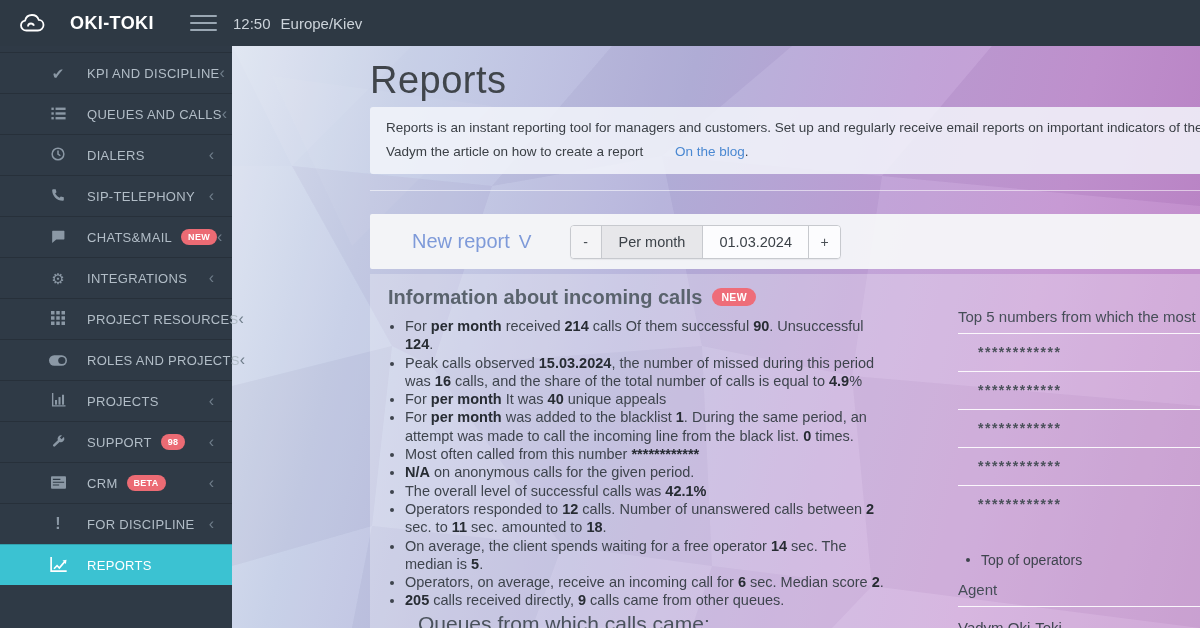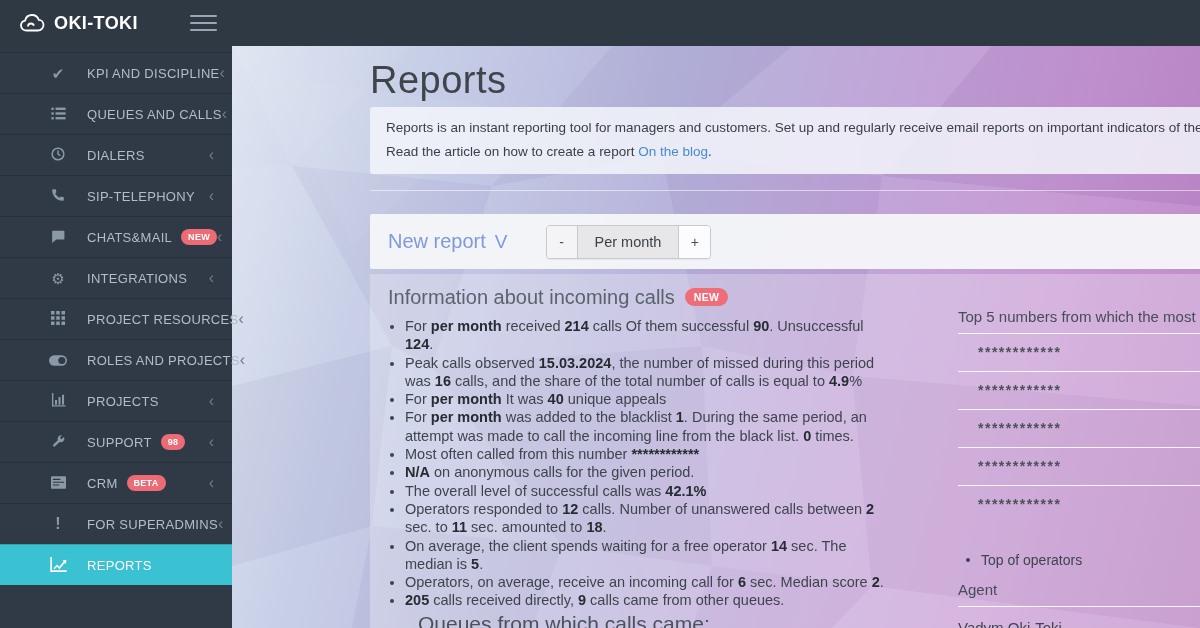--- a/index.html
+++ b/index.html
@@ -1,21 +1,21 @@
 <!DOCTYPE html>
 <html style="--accent: #3bc2d2; --badge: #ec6b74; --link: #4a88d2; --tbtitle: #7e9ad9;"><head>
 <meta charset="utf-8">
 <style>
   * { margin:0; padding:0; box-sizing:border-box; }
   html,body { width:1200px; height:628px; overflow:hidden; }
   body { font-family:"Liberation Sans", sans-serif; background:#2e3a46; position:relative; }
 
   
   .topbar { position:absolute; left:0; top:0; width:1200px; height:46px; background:#2e3944; z-index:30; }
-  .brand { position:absolute; left:19px; top:0; height:46px; display:flex; align-items:center; gap:8px; }
+  .brand { position:absolute; left:19px; top:0; height:46px; display:flex; align-items:center; gap:24px; }
   .brand svg { display:block; }
   .brand-text { color:#fff; font-size:18px; font-weight:bold; letter-spacing:.4px; }
   .hamburger { position:absolute; left:190px; top:15px; width:27px; cursor:pointer; }
   .hamburger span { display:block; height:2px; border-radius:2px; background:#9aa7b3; margin-bottom:5px; }
   .hamburger span:last-child { margin-bottom:0; }
   .timebox { position:absolute; left:233px; top:0; height:46px; display:flex; align-items:center; color:#ccd3da; font-size:15px; }
   .timebox .tz { margin-left:10px; }
 
   
   .sidebar { position:absolute; left:0; top:46px; width:232px; height:582px; background:#2f3a46; z-index:20; }
@@ -35,43 +35,43 @@
           background:linear-gradient(104deg,#dfe5f1 0%, #c6cfe7 16%, #b4b1da 42%, #bfa0d6 62%, #c495d2 78%, #bc82c6 100%); }
   .mesh { position:absolute; left:0; top:0; width:968px; height:582px; }
   .content { position:absolute; left:138px; top:0; width:1010px; height:582px; }
 
   h1.page-title { margin-top:11px; font-size:38px; font-weight:300; color:#40454b; letter-spacing:.5px; line-height:46px; }
 
   .info-box { margin-top:4px; width:100%; background:rgba(242,244,250,.86); border-radius:3px;
               padding:11px 16px 13px; font-size:13.5px; color:#3b4046; line-height:19px; }
   .info-box .l1 { white-space:nowrap; }
   .info-box .l2 { margin-top:5px; }
-  .info-box a { color:var(--link); text-decoration:none; cursor:pointer; }
+  .info-box a { color:var(--link); text-decoration:none; cursor:pointer;margin-left:28px; }
 
   .divider { margin-top:16px; height:1px; background:rgba(255,255,255,.55); width:100%; }
 
   .toolbar { margin-top:23px; width:100%; height:55px; background:rgba(245,246,248,.96);
              display:flex; align-items:center; padding-left:18px; border-radius:2px; }
-  .tb-title { font-size:20px; color:var(--tbtitle); cursor:pointer; }
+  .tb-title { font-size:20px; color:var(--tbtitle); cursor:pointer;margin-left:24px; }
   .tb-caret { font-size:19px; color:var(--tbtitle); margin-left:9px; cursor:pointer; }
   .btn-group { margin-left:38px; display:flex; height:34px; border:1px solid #c7c9ce; border-radius:4px;
                overflow:hidden; background:#fff; box-shadow:0 1px 1px rgba(0,0,0,.05); }
   .btn { display:flex; align-items:center; justify-content:center; font-size:14px; color:#4a5056;
          border-right:1px solid #c7c9ce; cursor:pointer; background:#fcfcfe; }
   .btn:last-child { border-right:none; }
   .btn.minus { width:31px; background:#f4f4f6; }
   .btn.period { padding:0 17px; background:#e7e7ea; color:#3c4248; font-size:14.5px; }
   .btn.date { padding:0 16px; color:#3c4248; font-size:14.5px; }
   .btn.plus { width:31px; }
 
   .panel { margin-top:5px; width:100%; height:400px; background:rgba(255,255,255,.27);
            display:flex; padding:10px 0 0 18px; }
   .left-col { width:517px; flex:none; }
   .heading-row { display:flex; align-items:center; }
-  .sec-title { font-size:20px; color:#5a636d; font-weight:400; line-height:26px; }
+  .sec-title { font-size:20px; color:#5a636d; font-weight:700; line-height:26px; }
   .sec-badge { margin-left:10px; background:#ee6d79; color:#fff; font-size:10.5px; font-weight:bold;
                padding:3px 9px; border-radius:11px; letter-spacing:.3px; }
   ul.bullets { margin:7px 12px 0 0; padding-left:17px; list-style:disc outside; }
   ul.bullets li { font-size:14.5px; line-height:18.3px; color:#3e444d; }
   ul.bullets li b { color:#272c33; }
   .queues { margin-left:30px; width:487px; }
   .q-title { margin-top:2px; font-size:21px; color:#4a525c; padding-bottom:7px;
              border-bottom:1px solid rgba(255,255,255,.88); }
   .q-row { position:relative; padding:10px 0 0 17px; font-size:14.5px; color:#3f4650; height:30px; }
 
@@ -99,20 +99,24 @@
         <path d="M9 13.5a3 3 0 0 1 3-3 3 3 0 0 1 2.9 2.2" stroke="#fff" stroke-width="1.8"></path>
       </svg>
     </span>
     <span class="brand-text">OKI-TOKI</span>
   </div>
   <div class="hamburger">
       <span></span>
       <span></span>
       <span></span>
     </div>
+  <div class="timebox">
+    <span>12:50</span>
+    <span class="tz">Europe/Kiev</span>
+  </div>
 </div>
 
 <div class="sidebar">
   <div class="side-menu">
       <div class="side-item">
         <span class="icn">✔</span>
         <span class="lbl">KPI AND DISCIPLINE</span>
         <span class="chev">‹</span>
       </div>
       <div class="side-item">
@@ -200,21 +204,21 @@
         <span class="icn"><svg width="15" height="13" viewBox="0 0 24 20">
             <rect x="0" y="0" width="24" height="20" rx="1.5" fill="currentColor"></rect>
             <path d="M3 5h12M3 9.5h18M3 14h10" stroke="#2f3a46" stroke-width="1.8"></path>
           </svg></span>
         <span class="lbl">CRM</span>
         <span class="sbadge">BETA</span>
         <span class="chev">‹</span>
       </div>
       <div class="side-item">
         <span class="icn" style="font-weight: bold; font-size: 16px;">!</span>
-        <span class="lbl">FOR SUPERADMINS</span>
+        <span class="lbl">FOR DISCIPLINE</span>
         <span class="chev">‹</span>
       </div>
       <div class="side-item active">
         <span class="icn"><svg width="17" height="15" viewBox="0 0 24 22" fill="currentColor">
             <path d="M0 22V0h2.4v19.6H24V22H0z"></path>
             <path d="M4.5 16.5l5.4-5.4 3.2 3.2 6.5-7.6-1.8-1.5 6-1.2-1 6.1-1.7-1.4-7.8 9.1-3.4-3.4-3.6 3.6-1.8-1.5z"></path>
           </svg></span>
         <span class="lbl">REPORTS</span>
       </div>
     </div>
@@ -244,32 +248,33 @@
     <polygon points="640,540 968,582 600,582" fill="#ffffff" opacity="0.07"></polygon>
     <polygon points="40,30 260,60 120,200" fill="#ffffff" opacity="0.05"></polygon>
   </svg>
 
   <div class="content">
     <h1 class="page-title">Reports</h1>
 
     <div class="info-box">
       <div class="l1">Reports is an instant reporting tool for managers and customers. Set up and regularly receive email reports on important indicators of the call center.</div>
       <div class="l2">
-        <span>Read the article on how to create a report </span><a>On the blog</a><span>.</span>
+        <span>Vadym the article on how to create a report </span><a>On the blog</a><span>.</span>
       </div>
     </div>
 
     <div class="divider"></div>
 
     <div class="toolbar">
       <span class="tb-title">New report</span>
       <span class="tb-caret">V</span>
       <div class="btn-group">
         <div class="btn minus">-</div>
         <div class="btn period">Per month</div>
+        <div class="btn date">01.03.2024</div>
         <div class="btn plus">+</div>
       </div>
     </div>
 
     <div class="panel">
       <div class="left-col">
         <div class="heading-row">
           <span class="sec-title">Information about incoming calls</span>
           <span class="sec-badge">NEW</span>
         </div>

